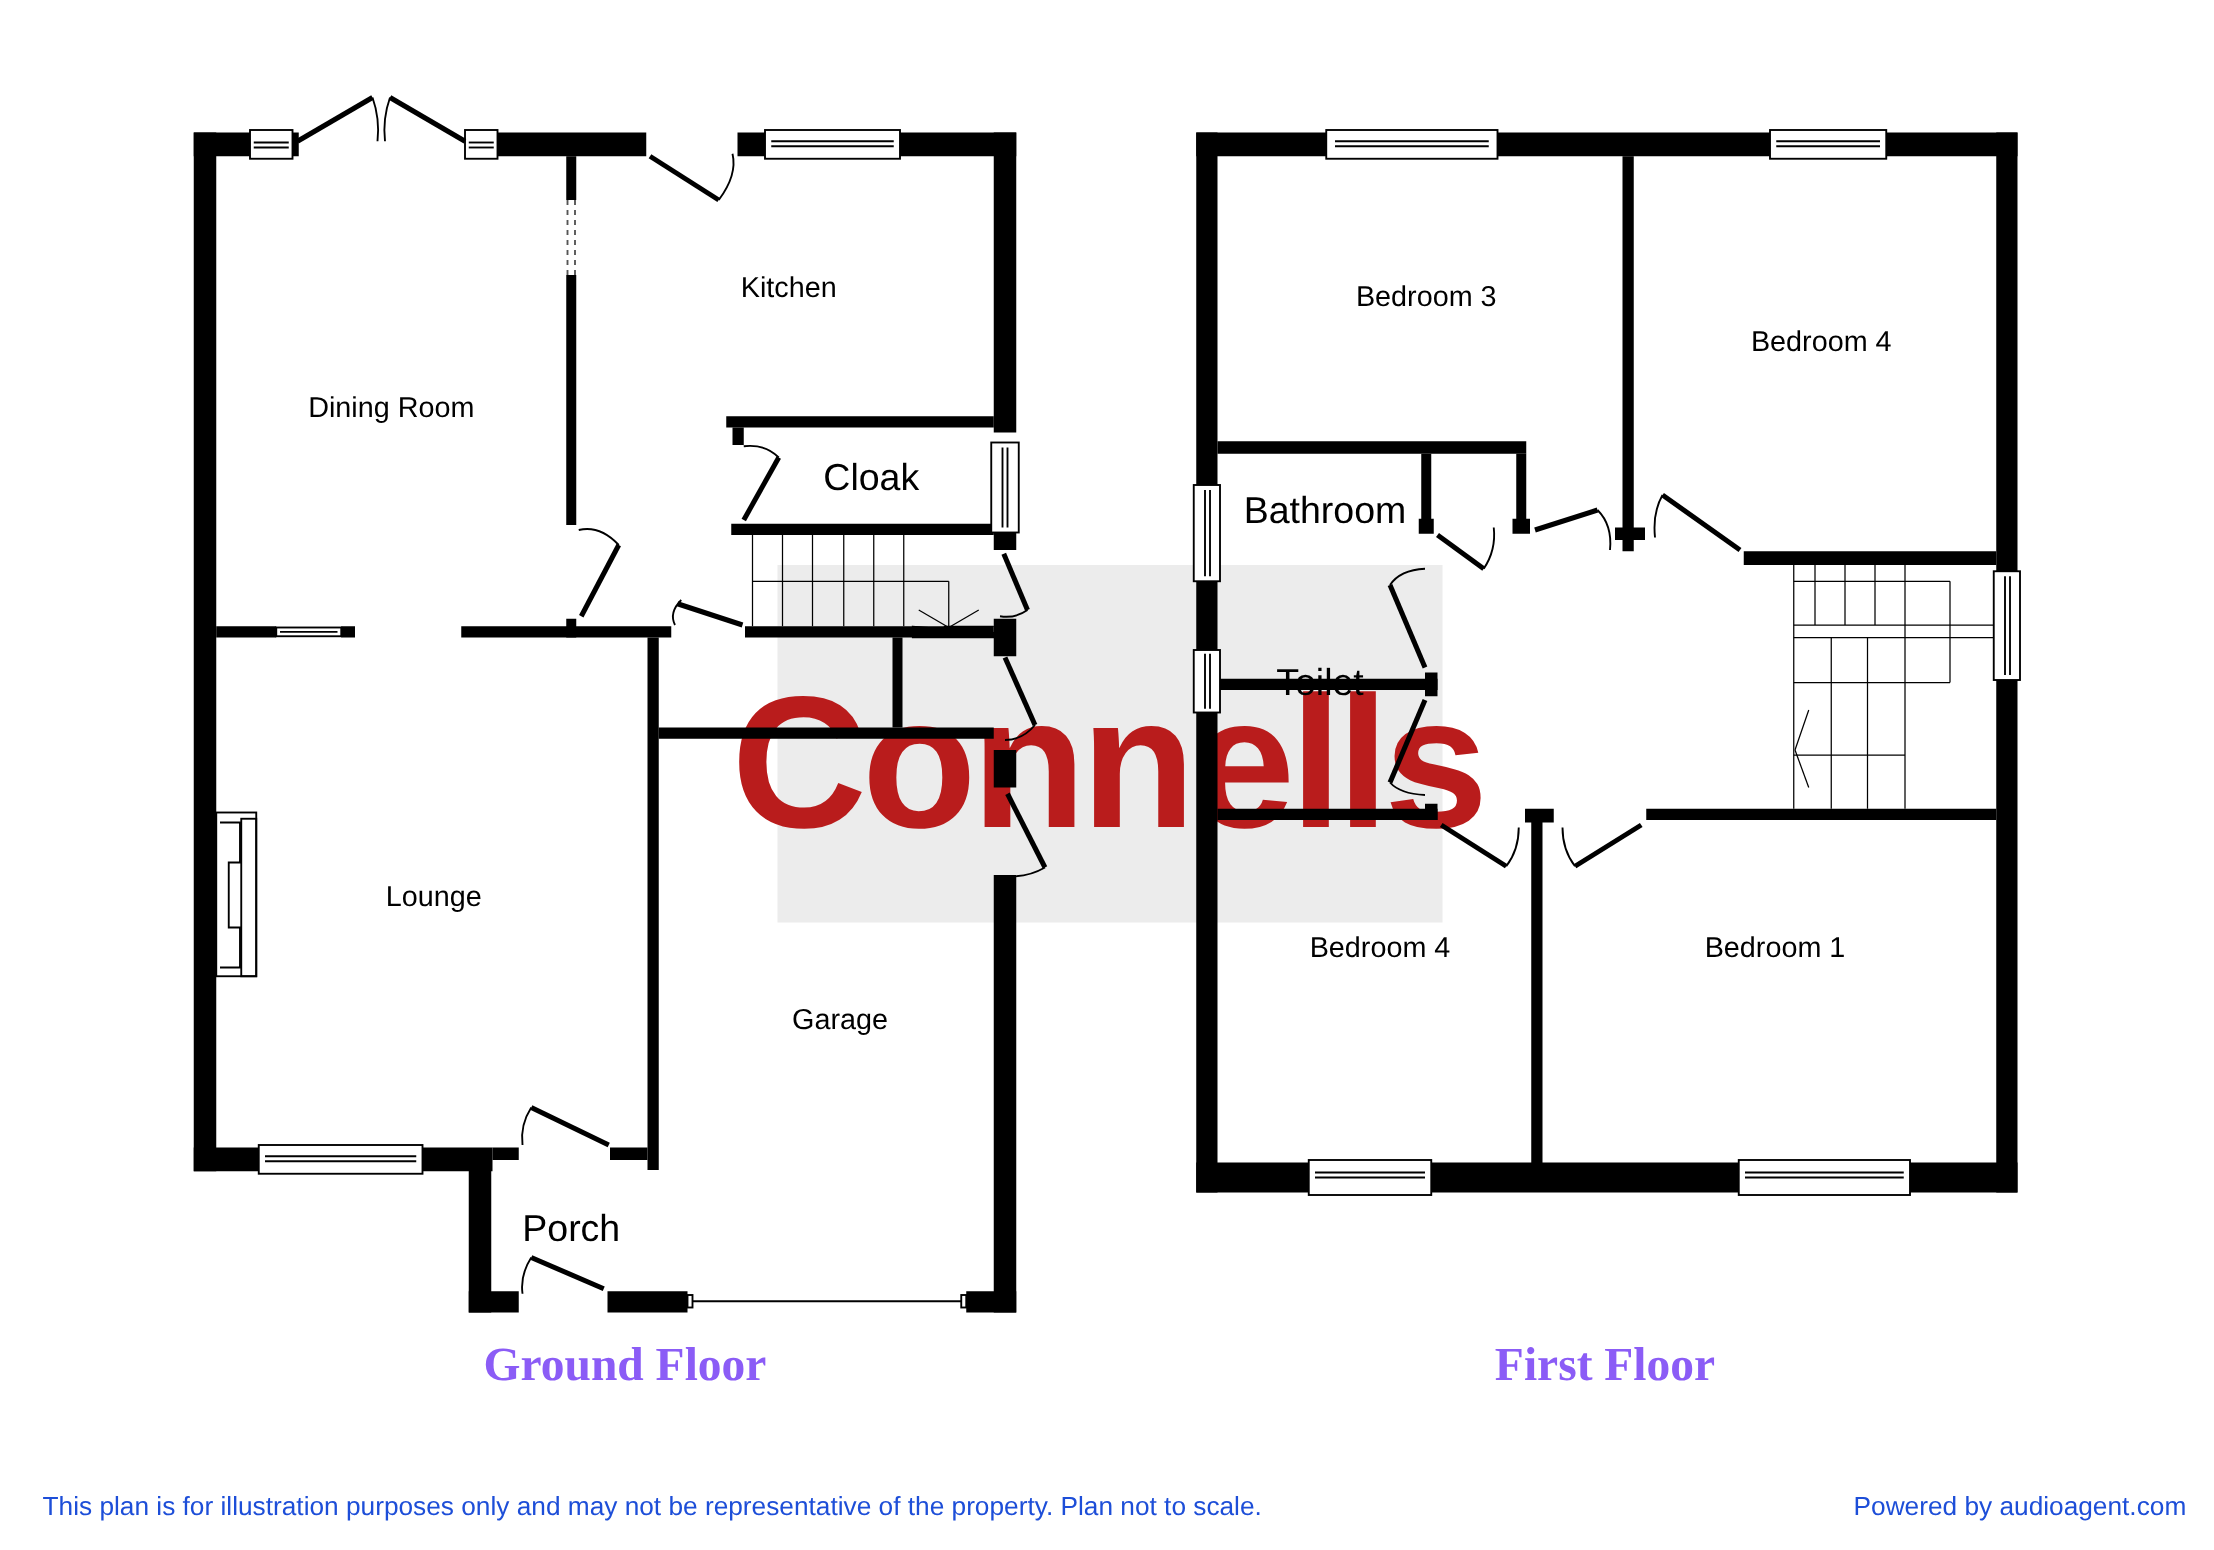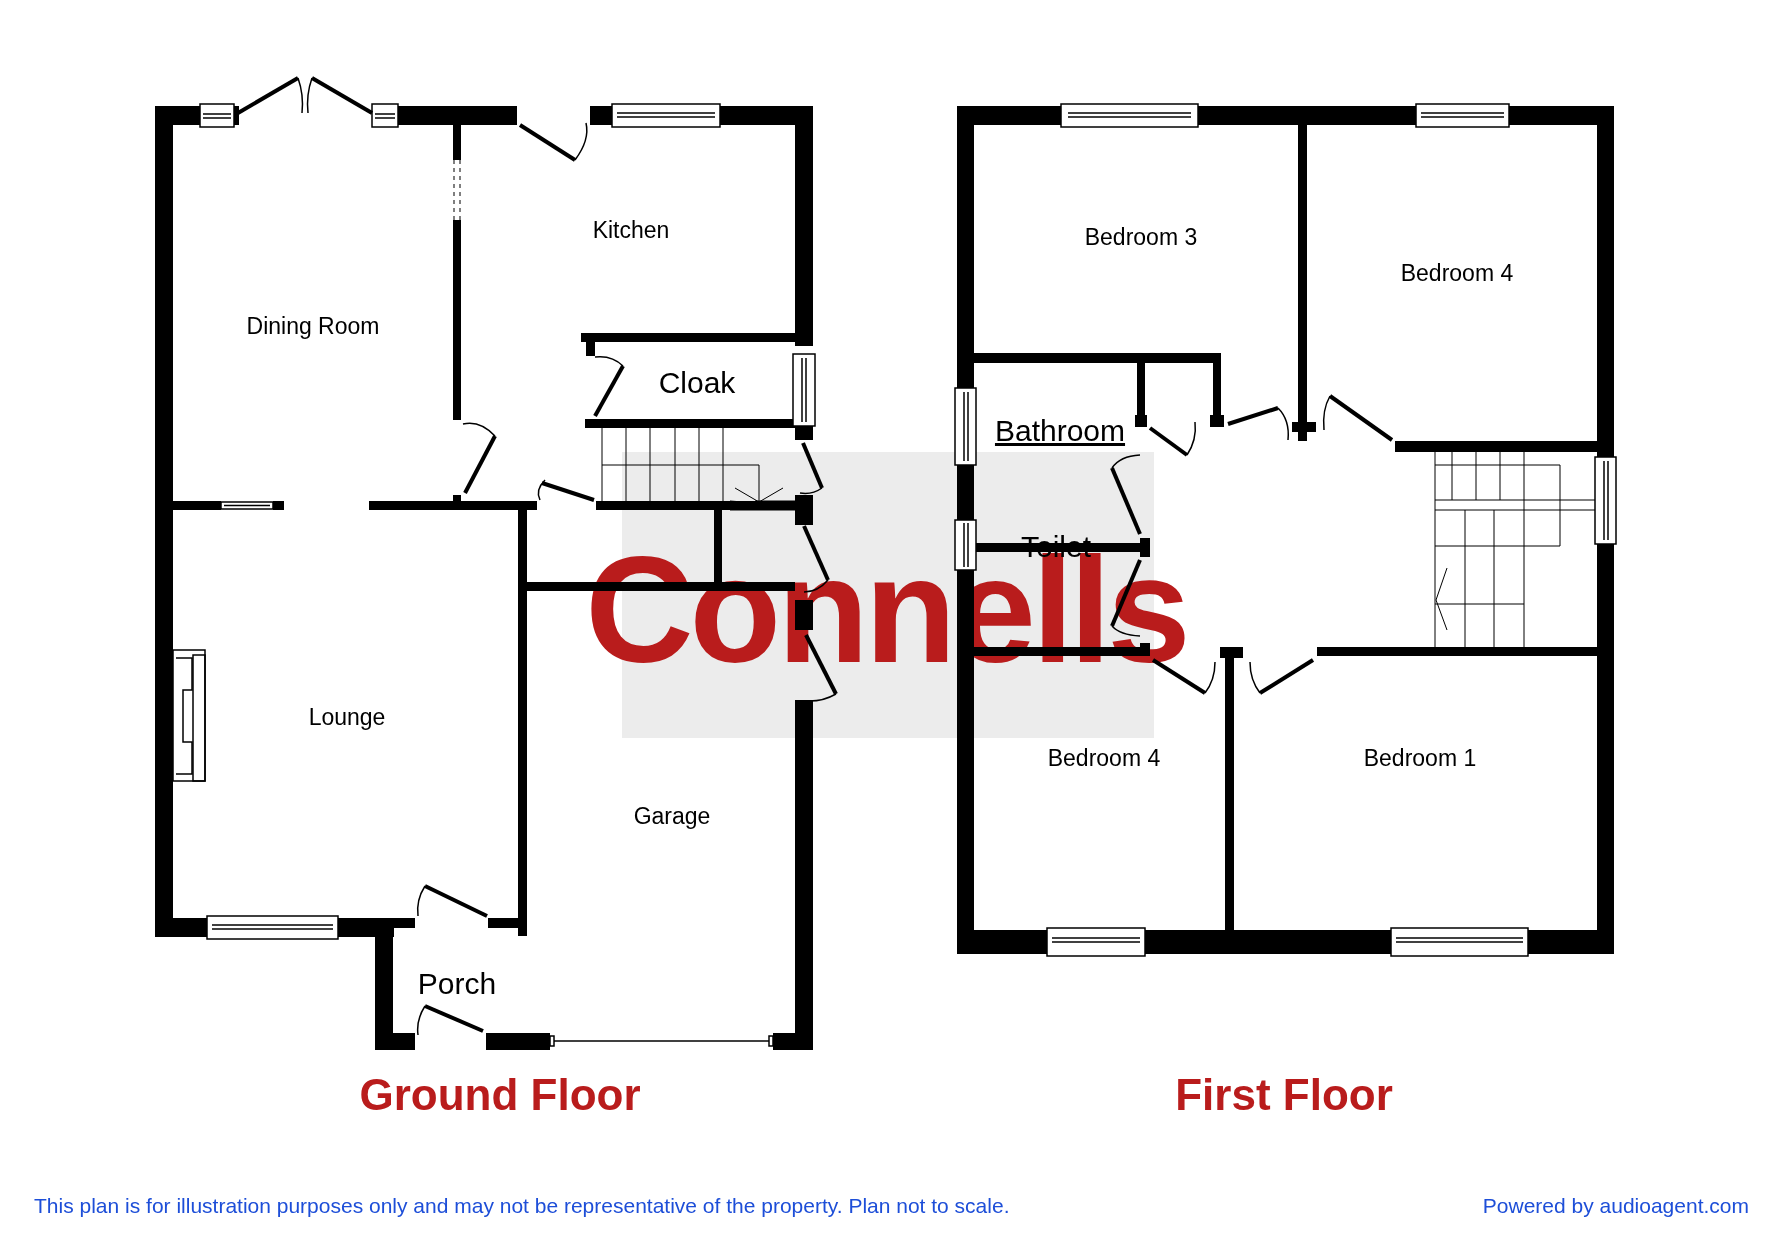--- a/index.html
+++ b/index.html
@@ -1,21 +1,21 @@
 <!DOCTYPE html>
 <html><head>
 <meta charset="utf-8">
 <style>
   html, body { margin:0; padding:0; background:#ffffff; }
   body { width:1771px; height:1240px; position:relative; overflow:hidden; font-family:"Liberation Sans", sans-serif; }
   #plan { position:absolute; left:0; top:0; }
   .room-label { position:absolute; transform:translate(-50%,-50%); color:#000; white-space:nowrap; font-family:"Liberation Sans", sans-serif; }
   .room-label.lg { font-size:23px; }
   .room-label.sm { font-size:30px; }
-  .floor-title { position:absolute; transform:translateX(-50%); top:1070px; font-size:44px; font-weight:bold; color:#b91c1c; font-family:Liberation Sans, sans-serif; white-space:nowrap; }
+  .floor-title { position:absolute; transform:translateX(-50%); top:1070px; font-size:38px; font-weight:bold; color:#8b5cf6; font-family:Liberation Serif, serif; white-space:nowrap; }
   .footer { position:absolute; top:1194px; font-size:21px; color:#1d4ed8; font-family:"Liberation Sans", sans-serif; white-space:nowrap; }
   .watermark-text { position:absolute; left:886px; top:610px; transform:translate(-50%,-50%); font-size:150px; font-weight:bold; color:#b91c1c; font-family:"Liberation Sans", sans-serif; letter-spacing:-4px; }
 </style>
 </head>
 <body>
 
 <div style="position:absolute;left:622px;top:452px;width:532px;height:286px;background:#ececec;"></div>
 <div class="watermark-text">Connells</div>
 
 <svg id="plan" width="1771" height="1240" viewBox="0 0 1771 1240" xmlns="http://www.w3.org/2000/svg">
@@ -233,21 +233,21 @@
 
 <div class="room-label lg" style="left:313px;top:326px;">Dining Room</div>
 <div class="room-label lg" style="left:631px;top:230px;">Kitchen</div>
 <div class="room-label sm" style="left:697px;top:383px;">Cloak</div>
 <div class="room-label lg" style="left:347px;top:717px;">Lounge</div>
 <div class="room-label lg" style="left:672px;top:816px;">Garage</div>
 <div class="room-label sm" style="left:457px;top:984px;">Porch</div>
 
 <div class="room-label lg" style="left:1141px;top:237px;">Bedroom 3</div>
 <div class="room-label lg" style="left:1457px;top:273px;">Bedroom 4</div>
-<div class="room-label sm" style="left:1060px;top:431px;text-decoration:underline;">Bathroom</div>
+<div class="room-label sm" style="left:1060px;top:409px;">Bathroom</div>
 <div class="room-label sm" style="left:1056px;top:547px;text-align:center;">Toilet</div>
 <div class="room-label lg" style="left:1104px;top:758px;">Bedroom 4</div>
 <div class="room-label lg" style="left:1420px;top:758px;">Bedroom 1</div>
 
 <div class="floor-title" style="left:500px;">Ground Floor</div>
 <div class="floor-title" style="left:1284px;">First Floor</div>
 
 <div class="footer" style="left:34px;">This plan is for illustration purposes only and may not be representative of the property. Plan not to scale.</div>
 <div class="footer" style="right:22px;">Powered by audioagent.com</div>
 

